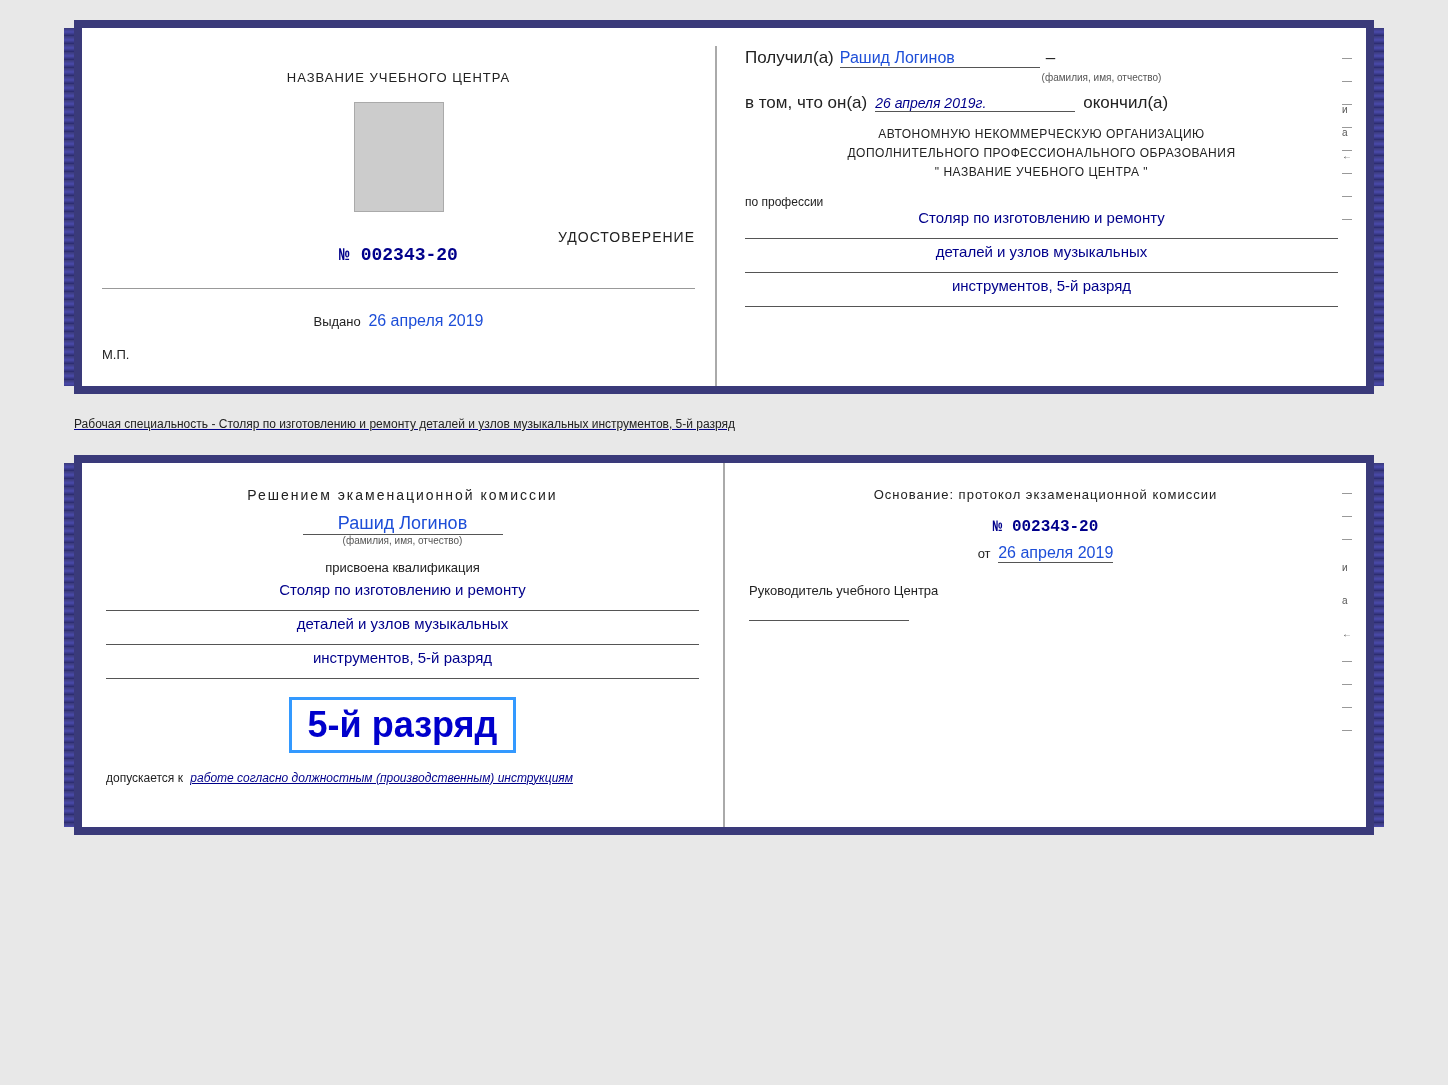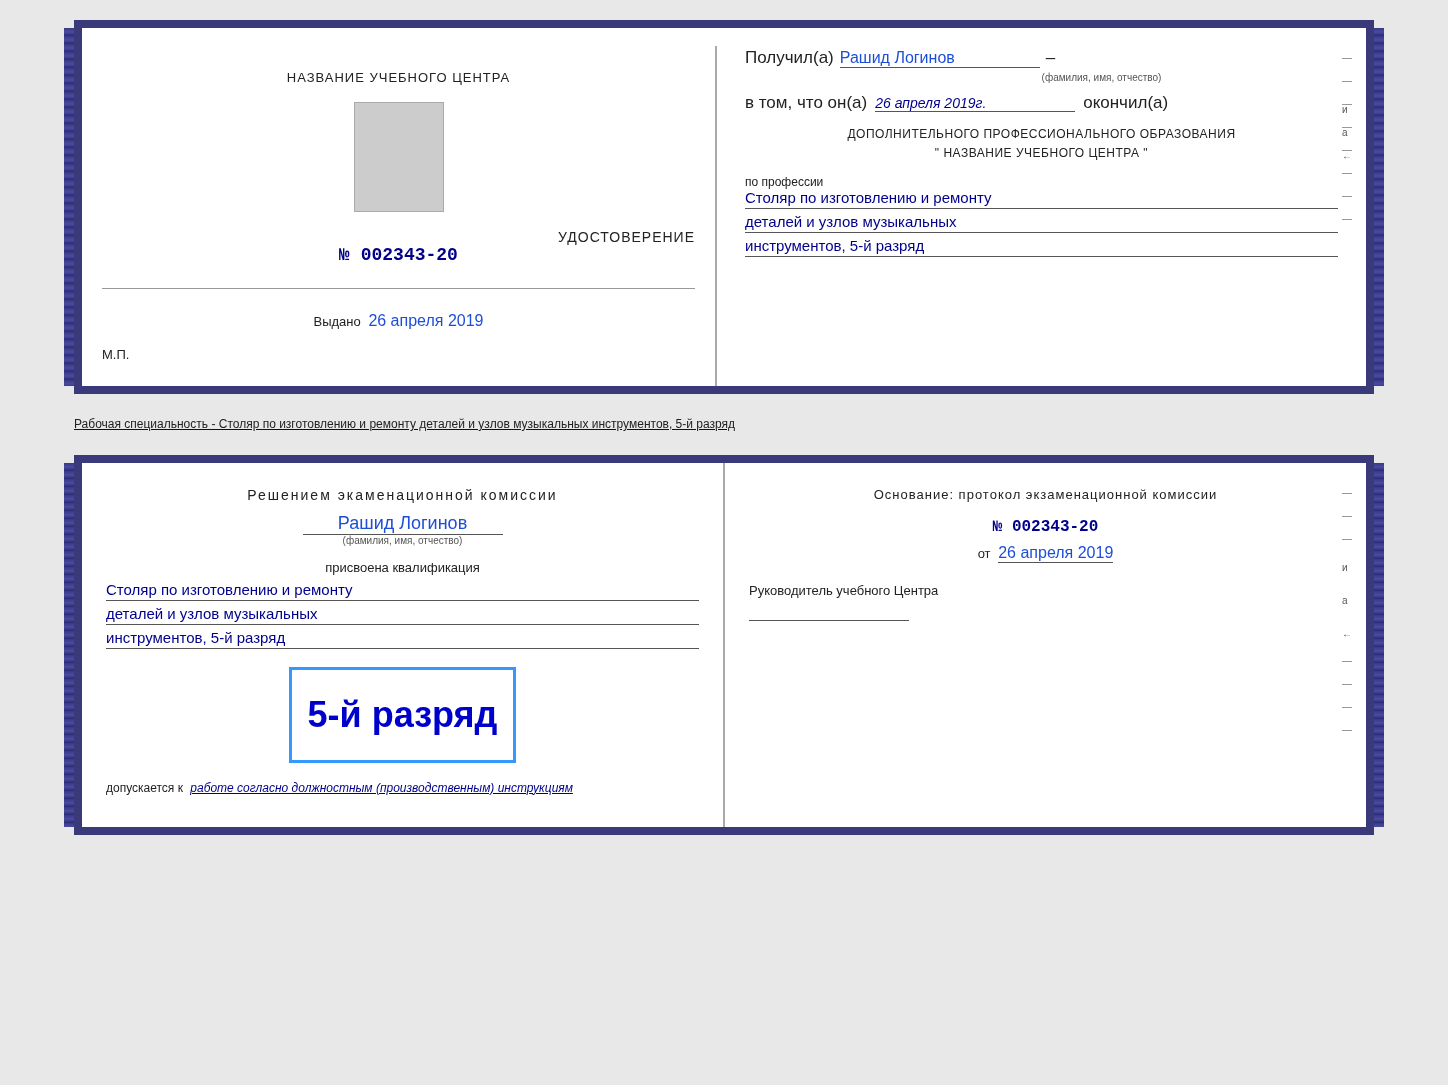--- a/index.html
+++ b/index.html
@@ -166,21 +166,22 @@
       margin-top: 12px;
     }
 
     .handwritten-line {
       font-family: 'Comic Sans MS', cursive, sans-serif;
       color: #00008b;
       font-size: 15px;
       border-bottom: 1px solid #555;
       display: block;
       margin-bottom: 4px;
-      padding-bottom: 2px;
+      padding-bottom: 12px;
+      text-align: center;
     }
 
     
     .between-docs {
       width: 1300px;
       font-size: 12px;
       color: #222;
       padding: 6px 0;
       line-height: 1.4;
     }
@@ -239,21 +240,21 @@
       margin: 14px 0 6px;
       text-align: center;
     }
 
     .large-rank {
       font-size: 36px;
       font-weight: bold;
       color: #0000cc;
       text-align: center;
       border: 3px solid #3399ff;
-      padding: 24px 16px;
+      padding: 4px 16px;
       display: inline-block;
       margin: 8px auto;
     }
 
     .allowed-line {
       font-size: 12px;
       color: #222;
       margin-top: 10px;
     }
 
@@ -342,20 +343,21 @@
     </div>
     <span class="sub-label" style="margin-bottom:10px; display:block; margin-left:120px;">(фамилия, имя, отчество)</span>
 
     <div style="display:flex; align-items:baseline; gap:8px; margin-bottom:10px;">
       <span class="label-text">в том, что он(а)</span>
       <span class="handwritten-cursive underline-field">26 апреля 2019г.</span>
       <span class="label-text">окончил(а)</span>
     </div>
 
     <div class="block-text">
+      <div>АВТОНОМНУЮ НЕКОММЕРЧЕСКУЮ ОРГАНИЗАЦИЮ</div>
       <div>ДОПОЛНИТЕЛЬНОГО ПРОФЕССИОНАЛЬНОГО ОБРАЗОВАНИЯ</div>
       <div>"   НАЗВАНИЕ УЧЕБНОГО ЦЕНТРА   "</div>
     </div>
 
     <div class="profession-label">по профессии</div>
     <span class="handwritten-line">Столяр по изготовлению и ремонту</span>
     <span class="handwritten-line">деталей и узлов музыкальных</span>
     <span class="handwritten-line">инструментов, 5-й разряд</span>
 
     <div style="position:absolute; right:14px; top:30px; display:flex; flex-direction:column; gap:22px;">

